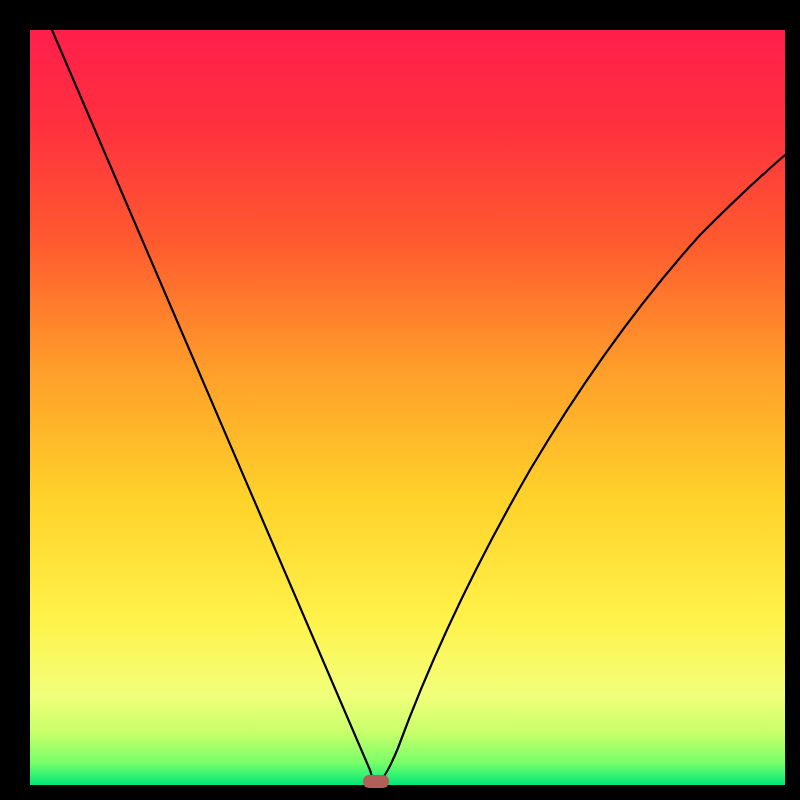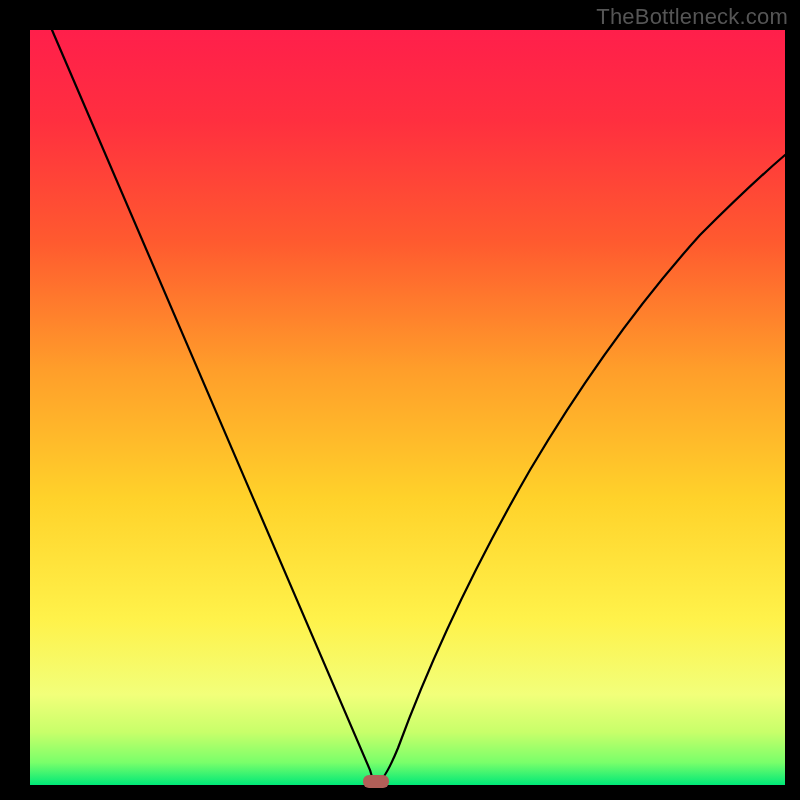--- a/index.html
+++ b/index.html
@@ -30,21 +30,20 @@
     z-index: 10;
   }
   svg {
     display: block;
   }
 </style>
 </head>
 <body>
 <div class="frame">
 
-<div class="watermark">TheBottleneck.com</div>
 
 <svg width="800" height="800" viewBox="0 0 800 800">
   <defs>
     <linearGradient id="bg-grad" x1="0" y1="0" x2="0" y2="1">
       <stop offset="0%" stop-color="#ff1f4b"></stop>
       <stop offset="12%" stop-color="#ff2f3f"></stop>
       <stop offset="28%" stop-color="#ff5a2f"></stop>
       <stop offset="45%" stop-color="#ff9e2a"></stop>
       <stop offset="62%" stop-color="#ffd22a"></stop>
       <stop offset="78%" stop-color="#fff24a"></stop>

